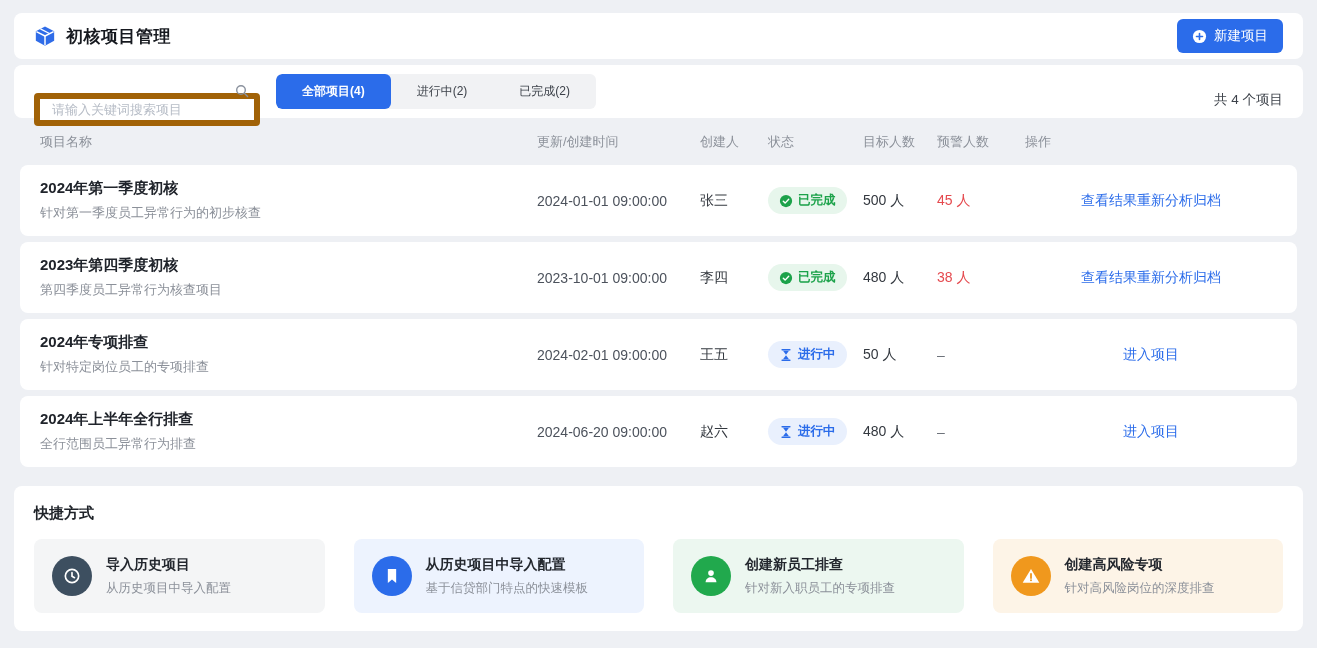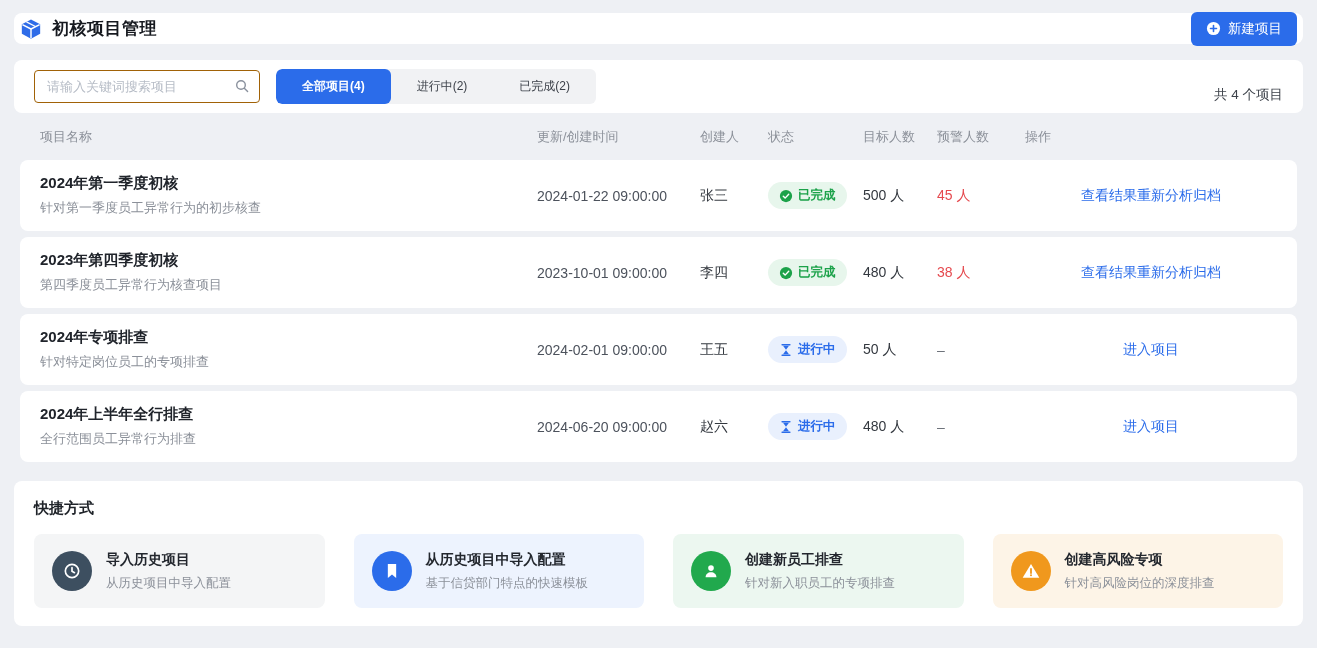--- a/index.html
+++ b/index.html
@@ -8,45 +8,45 @@
     background: #eef0f4;
     font-family: "Liberation Sans", "DejaVu Sans", sans-serif;
     color: #1f2329;
   }
   .page { padding: 13px 14px; height: 100%; }
 
   .card { background: #ffffff; border-radius: 8px; }
 
   
   .header-card {
-    height: 31px; display: flex; align-items: center;
-    padding: 0 6px; margin-bottom: 16px; justify-content: space-between;
+    height: 46px; display: flex; align-items: center;
+    padding: 0 20px; margin-bottom: 6px; justify-content: space-between;
   }
   .header-left { display: flex; align-items: center; gap: 10px; }
   .cube { width: 22px; height: 22px; display: block; }
   .page-title { font-size: 17px; font-weight: bold; color: #16191f; letter-spacing: .5px; }
   .new-btn {
     display: flex; align-items: center; gap: 7px;
     background: #2b6cea; color: #fff; border: none; cursor: pointer;
     font-size: 13.5px; font-weight: normal; border-radius: 6px;
     padding: 8px 15px; font-family: inherit;
   }
 
   
   .filter-card {
     height: 53px; display: flex; align-items: center;
     padding: 0 20px; gap: 16px;
   }
   .search-box {
     position: relative; width: 226px; height: 33px; flex: 0 0 auto;
   }
   .search-box input {
-    width: 100%; height: 100%; border: 1px solid #a16207; border-radius: 4px;
+    width: 100%; height: 100%; border: 6px solid #a16207; border-radius: 4px;
     padding: 0 32px 0 12px; font-size: 13px; color: #a16207; outline: none;
-    font-family: inherit; background: #fff;
+    font-family: inherit; background: #fff; margin-top: 18px;
   }
   .search-box input::placeholder { color: #b6bcc6; }
   .search-icon { position: absolute; right: 10px; top: 8px; width: 16px; height: 16px; }
   .tabs {
     display: flex; background: #f1f2f4; border-radius: 6px; height: 35px; overflow: hidden;
   }
   .tab {
     display: flex; align-items: center; padding: 0 26px; font-size: 12px;
     color: #3c4149; cursor: pointer; border-radius: 6px; border: none;
     background: transparent; font-family: inherit; white-space: nowrap;
@@ -162,21 +162,21 @@
     <div>操作</div>
   </div>
 
   <div class="rows">
 
     <div class="row-card grid-cols">
       <div>
         <div class="proj-name">2024年第一季度初核</div>
         <div class="proj-desc">针对第一季度员工异常行为的初步核查</div>
       </div>
-      <div class="cell-time">2024-01-22  09:00:00</div>
+      <div class="cell-time">2024-01-01  09:00:00</div>
       <div class="cell-plain">张三</div>
       <div>
         <span class="badge done">
           <svg viewBox="0 0 16 16">
             <circle cx="8" cy="8" r="7" fill="#1ca24a"></circle>
             <path d="M4.9 8.3l2.1 2.1 4.1-4.5" stroke="#ffffff" stroke-width="1.6" fill="none" stroke-linecap="round" stroke-linejoin="round"></path>
           </svg>
           <span>已完成</span>
         </span>
       </div>

